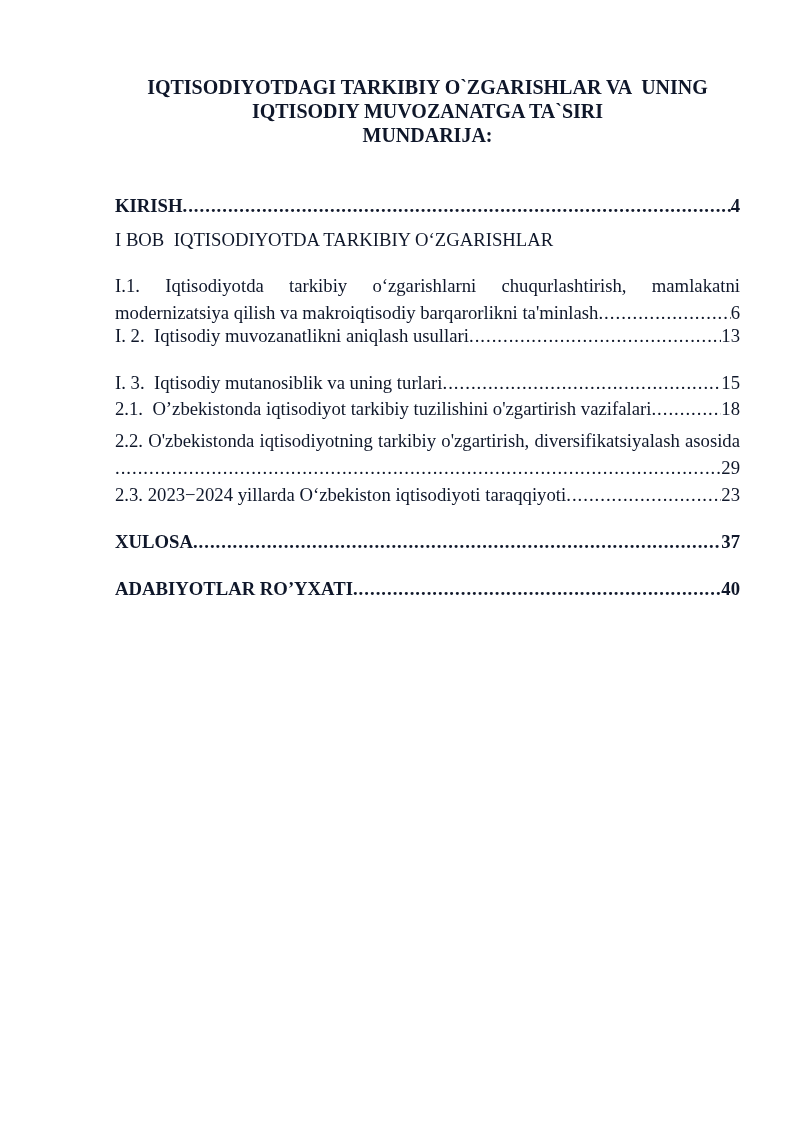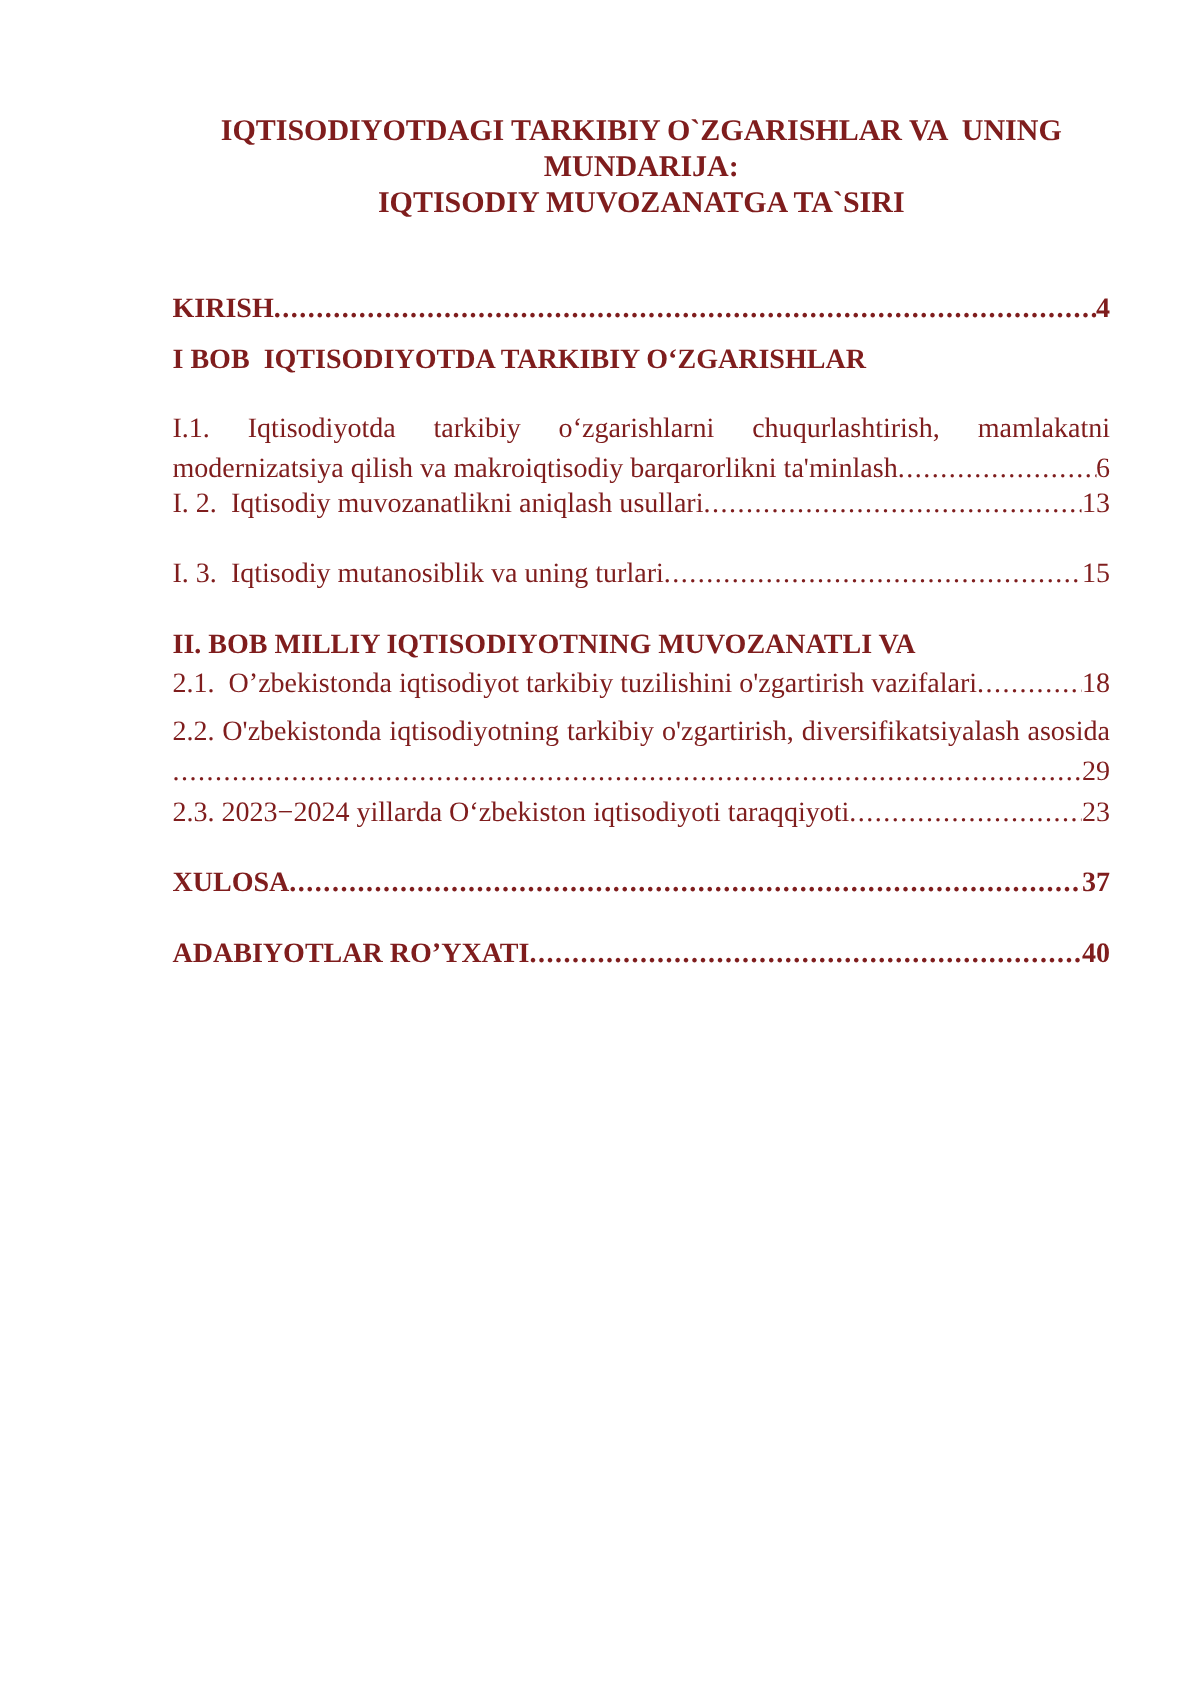--- a/index.html
+++ b/index.html
@@ -1,20 +1,20 @@
 <!DOCTYPE html>
 <html><head>
 <meta charset="utf-8">
 <style>
   html,body{margin:0;padding:0;background:#ffffff;}
   .page{
     position:relative;
     width:800px;height:1131px;
     background:#ffffff;
-    color:#7f1d1d;
+    color:#0f172a;
     font-family:"Liberation Serif","DejaVu Serif",serif;
     overflow:hidden;
   }
   .content{margin-left:115px;width:625px;}
   .doc-title{
     padding-top:75px;
     text-align:center;
     font-weight:bold;
     font-size:20px;
     line-height:24px;
@@ -27,41 +27,41 @@
   .lbl{white-space:pre;flex:0 0 auto;}
   .leader{
     flex:1 1 auto;min-width:0;
     overflow:hidden;white-space:nowrap;
     letter-spacing:1px;
   }
   .pg{white-space:pre;flex:0 0 auto;}
   .b{font-weight:bold;}
   .hline{
     font-size:18.7px;line-height:27px;height:27px;
-    font-weight:bold;white-space:pre;
+    font-weight:normal;white-space:pre;
   }
   .jline{
     font-size:18.7px;line-height:27px;height:27px;
     text-align:justify;text-align-last:justify;
     overflow:hidden;
   }
   .mt45{margin-top:45px}.mt9{margin-top:19px}.mt8{margin-top:20px}
   .mt7{margin-top:7px}.mt5{margin-top:5px}
   .mtn1{margin-top:-1px}.mtn4{margin-top:-4px}
 </style>
 </head>
 <body>
 
 <div class="page">
   <div class="content">
 
     <div class="doc-title">
       <div>IQTISODIYOTDAGI TARKIBIY O`ZGARISHLAR VA  UNING</div>
+      <div>IQTISODIY MUVOZANATGA TA`SIRI</div>
       <div>MUNDARIJA:</div>
-      <div>IQTISODIY MUVOZANATGA TA`SIRI</div>
     </div>
 
     <div class="tocline b mt45">
       <span class="lbl">KIRISH</span>
         <span class="leader">................................................................................................................................................................................................................................................................................................................</span>
         <span class="pg">4</span>
     </div>
 
     <div class="hline mt7">I BOB  IQTISODIYOTDA TARKIBIY O‘ZGARISHLAR</div>
 
@@ -77,21 +77,20 @@
         <span class="leader">................................................................................................................................................................................................................................................................................................................</span>
         <span class="pg">13</span>
     </div>
 
     <div class="tocline mt8">
       <span class="lbl">I. 3.  Iqtisodiy mutanosiblik va uning turlari</span>
         <span class="leader">................................................................................................................................................................................................................................................................................................................</span>
         <span class="pg">15</span>
     </div>
 
-    <div class="hline mt8">II. BOB MILLIY IQTISODIYOTNING MUVOZANATLI VA</div>
 
     <div class="tocline mtn1">
       <span class="lbl">2.1.  O’zbekistonda iqtisodiyot tarkibiy tuzilishini o'zgartirish vazifalari</span>
         <span class="leader">................................................................................................................................................................................................................................................................................................................</span>
         <span class="pg">18</span>
     </div>
 
     <div class="jline mt5">2.2. O'zbekistonda iqtisodiyotning tarkibiy o'zgartirish, diversifikatsiyalash asosida</div>
     <div class="tocline">
         <span class="leader">................................................................................................................................................................................................................................................................................................................</span>

